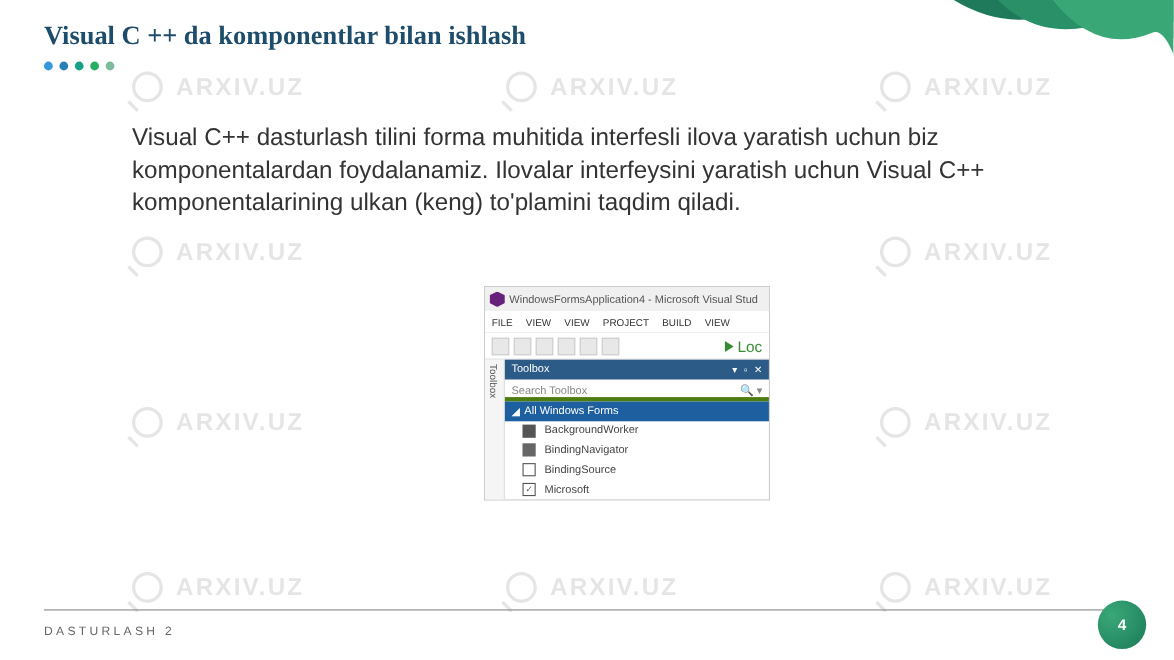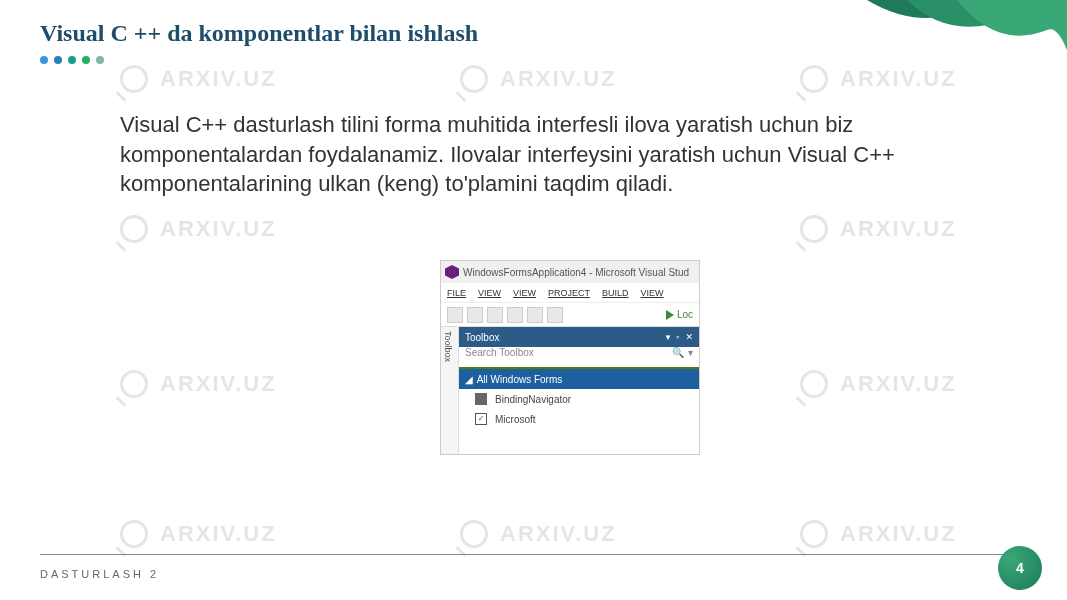--- a/index.html
+++ b/index.html
@@ -132,21 +132,20 @@
     .vs-menubar {
       height: 20px;
       background: #fff;
       display: flex;
       align-items: center;
       padding: 0 6px;
       gap: 12px;
       color: #333;
       font-size: 9px;
       border-bottom: 1px solid #eee;
-      text-decoration: underline;
     }
     
     
     .vs-toolbar {
       height: 24px;
       background: #fff;
       display: flex;
       align-items: center;
       padding: 0 6px;
       gap: 4px;
@@ -158,21 +157,21 @@
       background: #e8e8e8;
       border: 1px solid #ccc;
       font-size: 8px;
     }
     .vs-start {
       display: flex;
       align-items: center;
       gap: 3px;
       margin-left: auto;
       color: #388a34;
-      font-size: 10px;
+      font-size: 14px;
     }
     .play-icon {
       width: 0;
       height: 0;
       border-left: 8px solid #388a34;
       border-top: 5px solid transparent;
       border-bottom: 5px solid transparent;
     }
     
     
@@ -205,25 +204,25 @@
       justify-content: space-between;
     }
     .vs-toolbox-header-icons {
       display: flex;
       gap: 6px;
       font-size: 9px;
     }
     .vs-search {
       height: 22px;
       display: flex;
-      align-items: flex-start;
+      align-items: flex-end;
       padding: 0 6px;
       font-size: 10px;
       color: #888;
-      border-bottom: 2px solid #4d7c0f;
+      border-bottom: 4px solid #4d7c0f;
       justify-content: space-between;
     }
     .vs-section-header {
       height: 20px;
       background: #1e5fa0;
       color: #fff;
       display: flex;
       align-items: center;
       padding: 0 6px;
       font-size: 10px;
@@ -414,22 +413,30 @@
       </div>
       <div class="vs-search">
         <span>Search Toolbox</span>
         <span>🔍 ▾</span>
       </div>
       <div class="vs-section-header">
         <span>◢</span>
         <span>All Windows Forms</span>
       </div>
       <div class="vs-item">
+        <span class="vs-item-icon icon-box"></span>
+        <span>BackgroundWorker</span>
+      </div>
+      <div class="vs-item">
         <span class="vs-item-icon icon-nav"></span>
         <span>BindingNavigator</span>
+      </div>
+      <div class="vs-item">
+        <span class="vs-item-icon icon-src"></span>
+        <span>BindingSource</span>
       </div>
       <div class="vs-item">
         <span class="vs-item-icon icon-check">✓</span>
         <span>Microsoft</span>
       </div>
     </div>
   </div>
 </div>
 
 <div class="footer-line"></div>

